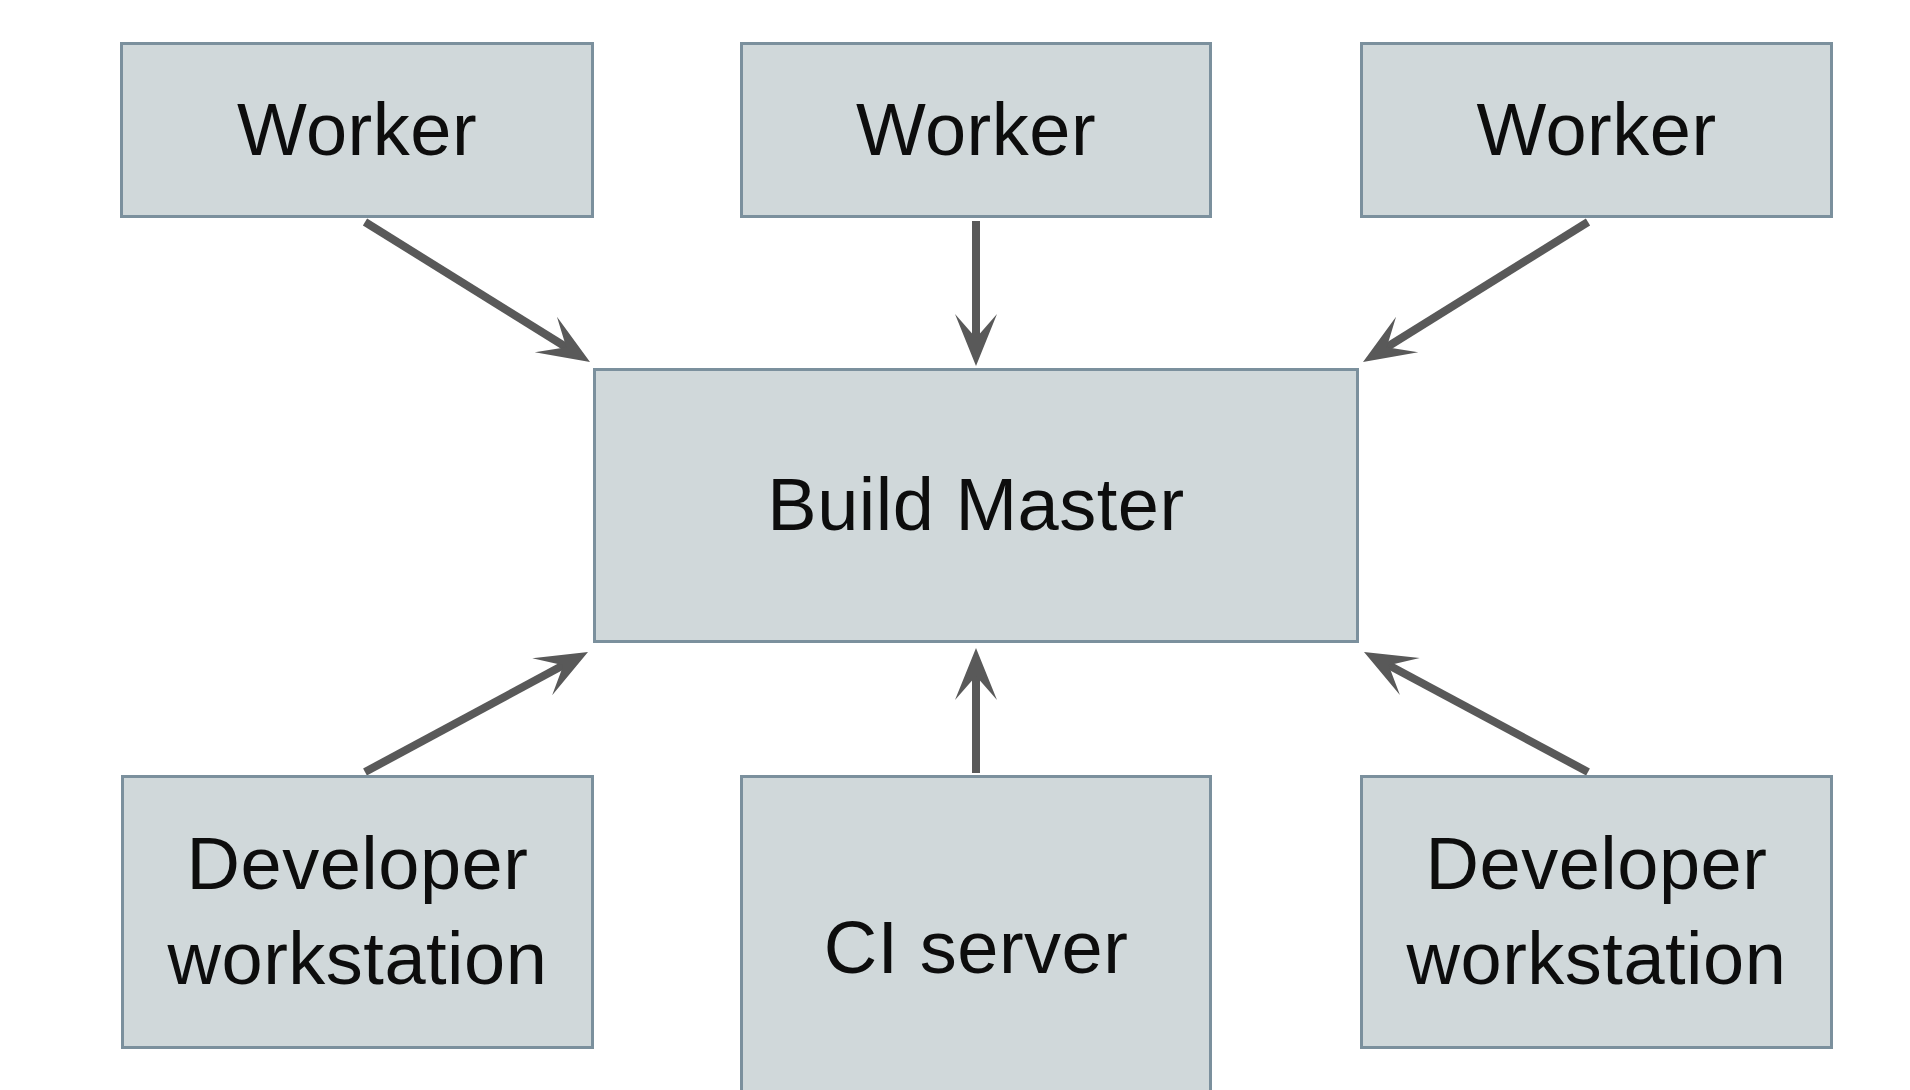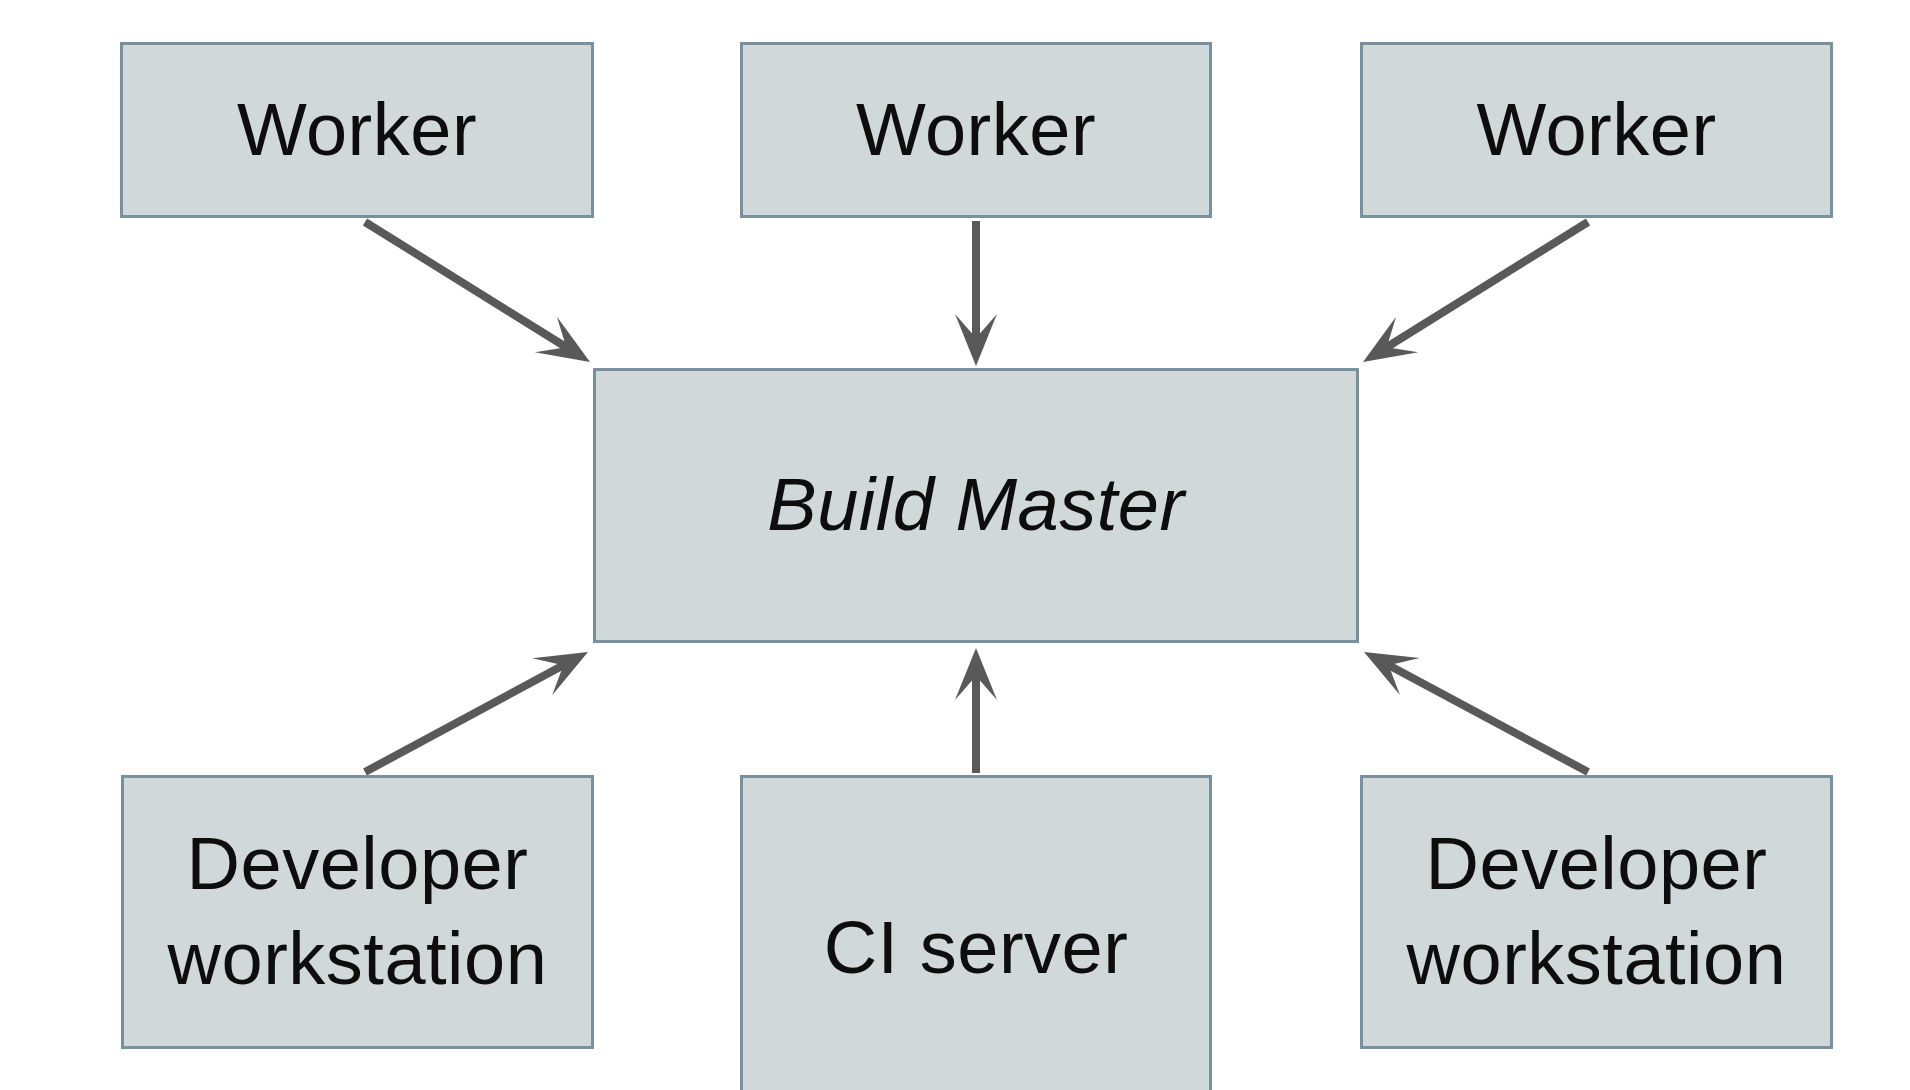--- a/index.html
+++ b/index.html
@@ -23,21 +23,21 @@
     color: #0d0d0d;
     font-size: 74px;
     line-height: 1.28;
     letter-spacing: 0.5px;
     padding: 0 24px;
   }
   
   #node-worker-1    { left: 120px;  top: 42px;  width: 474px; height: 176px; }
   #node-worker-2    { left: 740px;  top: 42px;  width: 472px; height: 176px; }
   #node-worker-3    { left: 1360px; top: 42px;  width: 473px; height: 176px; }
-  #node-build-master{ left: 593px;  top: 368px; width: 766px; height: 275px; font-style: italic; }
+  #node-build-master{ left: 593px;  top: 368px; width: 766px; height: 275px; }
   #node-dev-left    { left: 121px;  top: 775px; width: 473px; height: 274px; }
   #node-ci-server   { left: 740px;  top: 775px; width: 472px; height: 346px; }
   #node-dev-right   { left: 1360px; top: 775px; width: 473px; height: 274px; }
   #arrows-layer {
     position: absolute;
     left: 0; top: 0;
     width: 1910px; height: 1090px;
     pointer-events: none;
   }
 </style>

